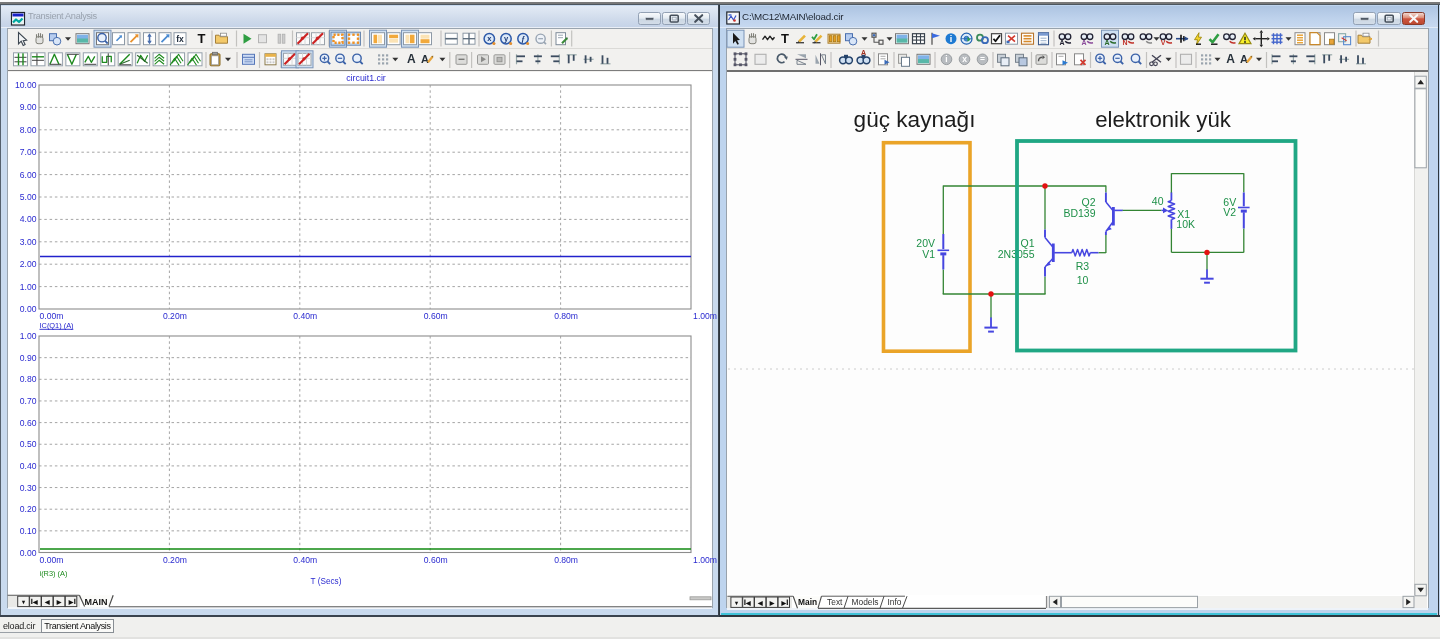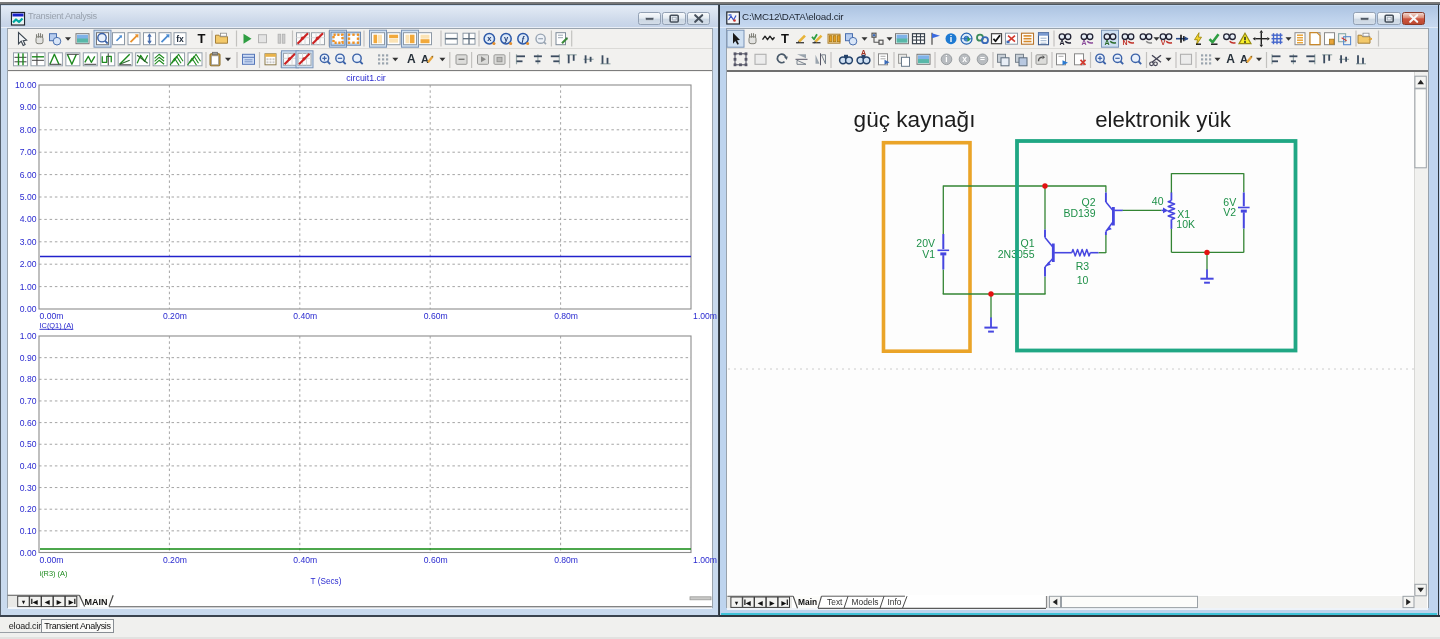--- a/index.html
+++ b/index.html
@@ -33,30 +33,30 @@
 <div class="abs" style="left:727.4px;top:71.8px;width:687px;height:523.2px;background:#fdfdfd"></div>
 <div class="abs" style="left:727.4px;top:47.6px;width:701px;height:1px;background:#dbdad7"></div>
 <div class="abs" style="left:727.4px;top:70.3px;width:701px;height:1.5px;background:#707070"></div>
 <div class="abs" style="left:1414.4px;top:71.8px;width:12.4px;height:523.2px;background:#f1f1ef;border-left:1px solid #d8d8d6"></div>
 <div class="abs" style="left:727.4px;top:595px;width:701px;height:12.5px;background:#ffffff"></div>
 <div class="abs" style="left:727.4px;top:595.5px;width:65px;height:12px;background:#e9e9e7"></div>
 <div class="abs" style="left:1048.5px;top:595.5px;width:366px;height:12.3px;background:#f1f1ef"></div>
 <div class="abs" style="left:1414.5px;top:595.5px;width:12.5px;height:12.8px;background:#eeeeec"></div>
 <div class="abs" style="left:727.4px;top:608.3px;width:701px;height:1.6px;background:#eef3f9"></div>
 <div class="abs" style="left:28px;top:11px;width:300px;height:14px;font-size:9.2px;letter-spacing:-0.3px;color:#99a2ae">Transient Analysis</div>
-<div class="abs" style="left:742px;top:10.5px;width:400px;height:14px;font-size:9.8px;letter-spacing:-0.2px;color:#1c2430">C:\MC12\DATA\eload.cir</div>
+<div class="abs" style="left:742px;top:10.5px;width:400px;height:14px;font-size:9.8px;letter-spacing:-0.2px;color:#1c2430">C:\MC12\MAIN\eload.cir</div>
 <div class="abs" style="left:637.8px;top:11.8px;width:23.4px;height:13.4px;background:linear-gradient(#f8fafc,#e4ebf2 48%,#ccd7e3 55%,#d3dde8);border:1px solid #93a1b4;border-radius:2.5px"></div>
 <div class="abs" style="left:662.4px;top:11.8px;width:23.4px;height:13.4px;background:linear-gradient(#f8fafc,#e4ebf2 48%,#ccd7e3 55%,#d3dde8);border:1px solid #93a1b4;border-radius:2.5px"></div>
 <div class="abs" style="left:687.0px;top:11.8px;width:23.4px;height:13.4px;background:linear-gradient(#f8fafc,#e4ebf2 48%,#ccd7e3 55%,#d3dde8);border:1px solid #93a1b4;border-radius:2.5px"></div>
 <div class="abs" style="left:1352.8px;top:11.8px;width:23.4px;height:13.4px;background:linear-gradient(#f8fafc,#e4ebf2 48%,#ccd7e3 55%,#d3dde8);border:1px solid #93a1b4;border-radius:2.5px"></div>
 <div class="abs" style="left:1377.3999999999999px;top:11.8px;width:23.4px;height:13.4px;background:linear-gradient(#f8fafc,#e4ebf2 48%,#ccd7e3 55%,#d3dde8);border:1px solid #93a1b4;border-radius:2.5px"></div>
 <div class="abs" style="left:1402.0px;top:11.8px;width:23.4px;height:13.4px;background:linear-gradient(#f0d8d0,#dd8a74 45%,#cd5540 52%,#bc4830);border:1px solid #8a3a2a;border-radius:2.5px"></div>
 <div class="abs" style="left:0;top:617px;width:1440px;height:22px;background:#f0f0ee"></div>
 <div class="abs" style="left:0;top:636.8px;width:1440px;height:2.2px;background:#e2e2e0"></div>
-<div class="abs" style="left:3px;top:620.5px;width:38px;height:12px;font-size:9px;color:#222;text-align:right;white-space:nowrap;letter-spacing:-0.2px">eload.cir</div>
+<div class="abs" style="left:3px;top:620.5px;width:38px;height:12px;font-size:9px;color:#222;text-align:left;white-space:nowrap;letter-spacing:-0.2px">eload.cir</div>
 <div class="abs" style="left:0;top:632.4px;width:41px;height:1px;background:#9aa0a6"></div>
 <div class="abs" style="left:41.2px;top:619.4px;width:72.5px;height:13.8px;font-size:9px;color:#111;text-align:center;background:#fafaf8;border:1px solid #888e94;line-height:13.5px;white-space:nowrap;letter-spacing:-0.35px">Transient Analysis</div>
 </div>
 <svg class="abs" style="left:0;top:0" width="1440" height="639" viewBox="0 0 1440 639" font-family="Liberation Sans, sans-serif">
 <rect x="11.5" y="12.5" width="13" height="12.5" fill="#fff" stroke="#20262e" stroke-width="1.2"></rect>
 <rect x="12.5" y="13.5" width="11" height="3" fill="#1a22c8"></rect>
 <rect x="12.5" y="17.5" width="11" height="6.5" fill="#e8f4f4"></rect>
 <polyline points="13,22.5 16,19.5 19,22 22.5,18.5" fill="none" stroke="#00a8a0" stroke-width="2.2" stroke-linejoin="round"></polyline>
 <rect x="726.8" y="12" width="12.6" height="12" fill="#f4f6f8" stroke="#20262e" stroke-width="1.2"></rect>
 <polyline points="728.5,20 731,16 733.5,20 736,15.5" fill="none" stroke="#3a55c8" stroke-width="1.2" stroke-linejoin="round"></polyline>

